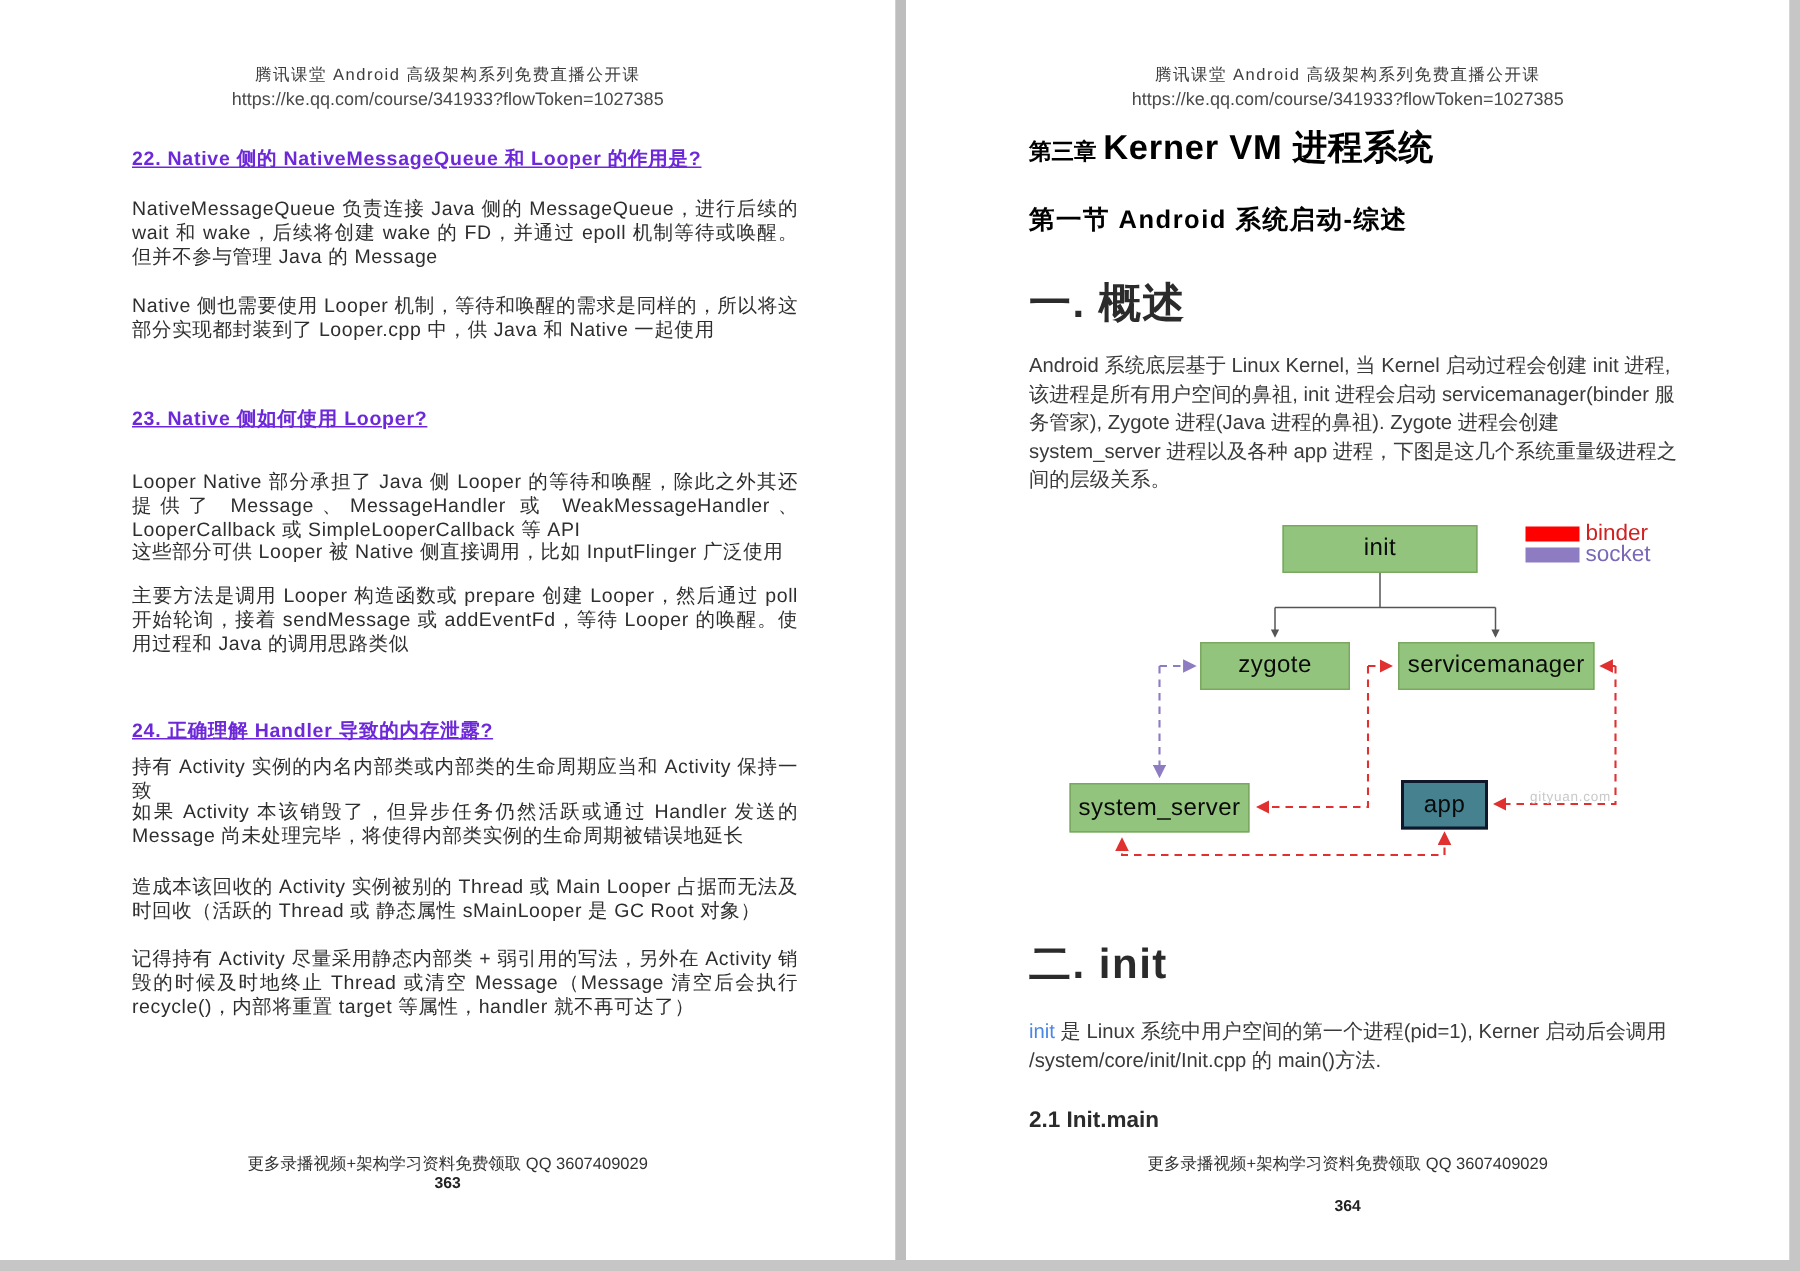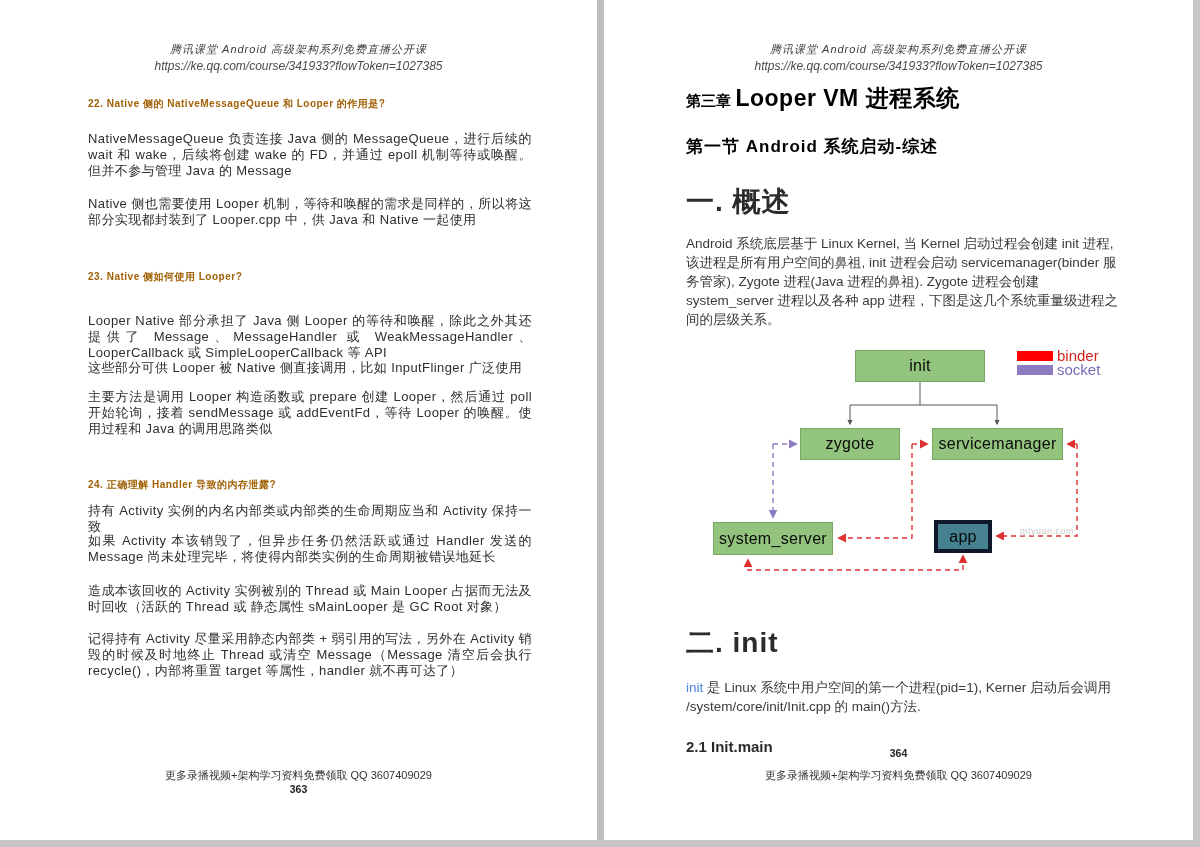--- a/index.html
+++ b/index.html
@@ -14,26 +14,26 @@
     position:absolute; top:0; height:840px; background:#ffffff;
   }
   #page-left  { left:0;   width:597px; }
   #page-right { left:604px; width:589px; }
   .divider-v  { position:absolute; top:0; left:597px; width:7px; height:840px; background:#bdbdbd; }
   .edge-right { position:absolute; top:0; left:1193px; width:7px; height:847px; background:#c6c6c6; }
   .edge-bottom{ position:absolute; top:840px; left:0; width:1200px; height:7px; background:#c6c6c6; }
 
   .abs { position:absolute; }
 
-  .doc-header { width:100%; text-align:center;font-style:italic; }
+  .doc-header { width:100%; text-align:center; }
   .doc-header .l1 { font-size:11px; color:#3c3c3c; letter-spacing:1px; }
   .doc-header .l2 { font-size:12px; color:#4a4a4a; margin-top:2px; }
 
   
-  .q-heading { font-size:10px; font-weight:bold; color:#a16207; letter-spacing:0.5px; }
+  .q-heading { font-size:13px; font-weight:bold; color:#6d28d9; letter-spacing:0.5px;text-decoration:underline; }
   .body-p {
     font-size:13px; color:#2e2e2e; line-height:16px;
     text-align:justify; letter-spacing:0.4px;
   }
   .lp { left:88px; width:444px; }
 
   
   .rp { left:82px; width:435px; }
   .chapter { font-weight:bold; color:#000; }
   .chapter .prefix { font-size:15px; }
@@ -47,21 +47,21 @@
   .footer-note { width:100%; text-align:center; font-size:11px; color:#333; }
   .page-num    { width:100%; text-align:center; font-size:10.5px; color:#222; font-weight:bold; }
 
   
   .diagram { left:95px; top:345px; width:480px; height:245px; }
   .dnode {
     position:absolute; display:flex; align-items:center; justify-content:center;
     font-size:16px; color:#0a0a0a; letter-spacing:0.3px;
   }
   .dnode.green { background:#93c47d; border:1px solid #7aa860; }
-  .dnode.teal  { background:#45818e; border:4px solid #0f172a; }
+  .dnode.teal  { background:#45818e; border:2px solid #0f172a; }
   .legend-row { position:absolute; display:flex; align-items:center; gap:4px; }
   .legend-swatch { width:36px; height:10px; display:inline-block; }
   .legend-label { font-size:15px; }
   .watermark { position:absolute; font-size:9px; color:#c9c9c9; letter-spacing:0.5px; }
   svg.wires { position:absolute; left:0; top:0; width:480px; height:245px; }
 </style>
 </head>
 <body>
 
 <div class="page" id="page-left">
@@ -90,21 +90,21 @@
 </div>
 
 <div class="page" id="page-right">
   <div class="abs doc-header" style="top:42px;">
     <div class="l1">腾讯课堂 Android 高级架构系列免费直播公开课</div>
     <div class="l2">https://ke.qq.com/course/341933?flowToken=1027385</div>
   </div>
 
   <div class="abs rp chapter" style="top:83px;">
     <span class="prefix">第三章</span>
-    <span class="title">Looper VM 进程系统</span>
+    <span class="title">Kerner VM 进程系统</span>
   </div>
 
   <div class="abs rp section-title" style="top:135px;">第一节 Android 系统启动-综述</div>
 
   <div class="abs rp h-big" style="top:183px;">一. 概述</div>
 
   <div class="abs rp rbody" style="top:234px;">Android 系统底层基于 Linux Kernel, 当 Kernel 启动过程会创建 init 进程, 该进程是所有用户空间的鼻祖, init 进程会启动 servicemanager(binder 服务管家), Zygote 进程(Java 进程的鼻祖). Zygote 进程会创建  system_server 进程以及各种 app 进程，下图是这几个系统重量级进程之间的层级关系。</div>
 
   <div class="abs diagram">
     <svg class="wires" viewBox="0 0 480 245">
@@ -166,18 +166,18 @@
 
   <div class="abs rp h-big" style="top:624px;">二. init</div>
 
   <div class="abs rp rbody" style="top:678px;">
     <span class="link-blue">init</span><span> 是 Linux 系统中用户空间的第一个进程(pid=1), Kerner 启动后会调用 /system/core/init/Init.cpp 的 main()方法.</span>
   </div>
 
   <div class="abs rp h-sub" style="top:738px;">2.1 Init.main</div>
 
   <div class="abs footer-note" style="top:768px;">更多录播视频+架构学习资料免费领取 QQ   3607409029</div>
-  <div class="abs page-num" style="top:747px;">364</div>
+  <div class="abs page-num" style="top:798px;">364</div>
 </div>
 
 <div class="divider-v"></div>
 <div class="edge-right"></div>
 <div class="edge-bottom"></div>
 
 </body></html>

